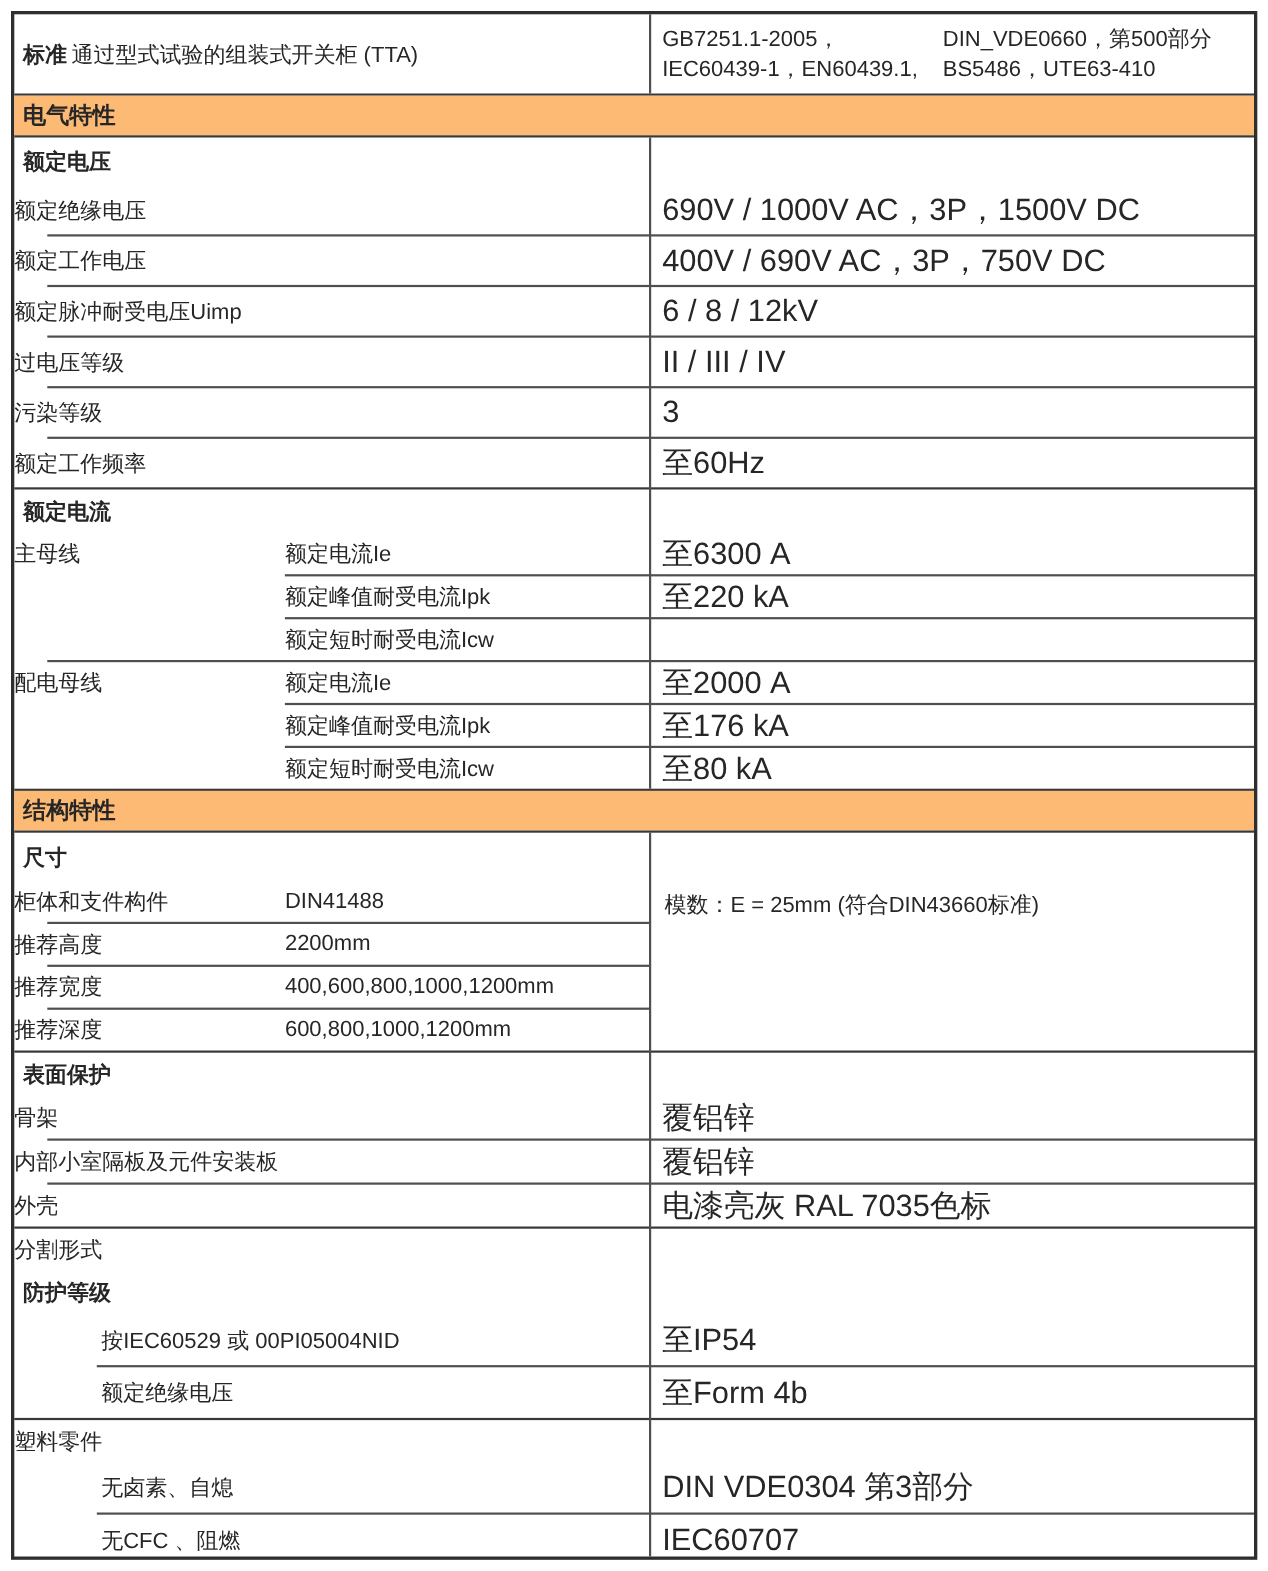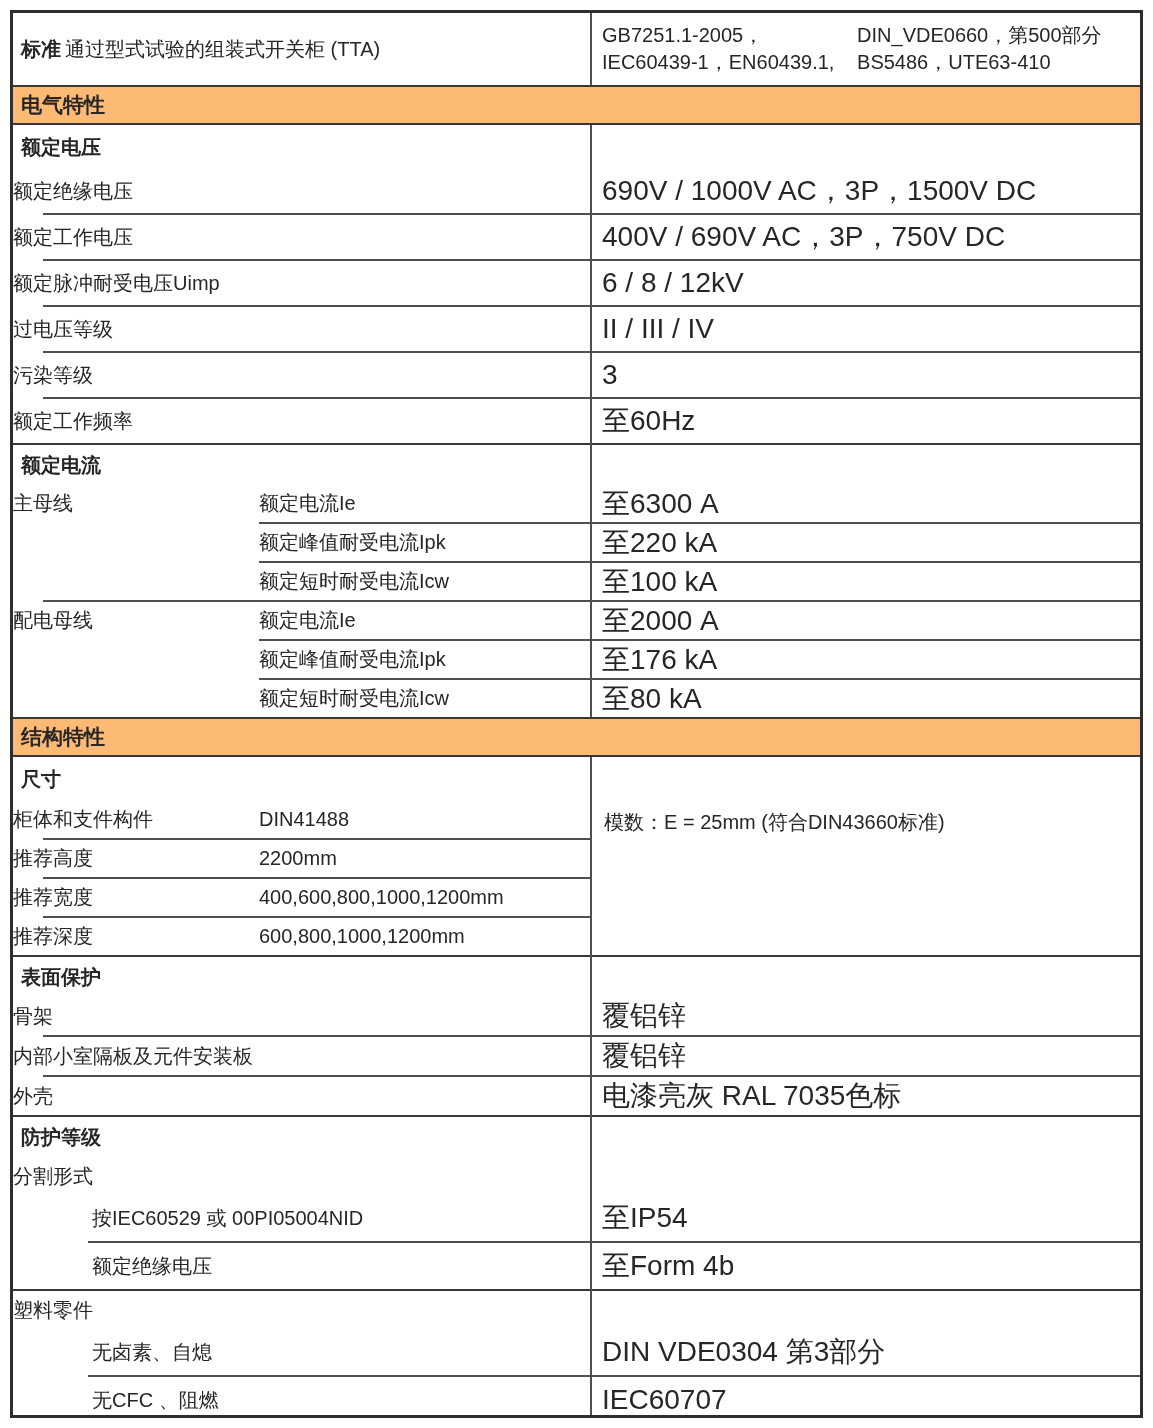--- a/index.html
+++ b/index.html
@@ -163,23 +163,20 @@
     <div class="vcell">
         <span class="val">至220 kA</span>
       </div>
   </div>
   <div class="sep i246"></div>
 
   <div class="row h37">
     <div class="lcell">
         <span class="mid">额定短时耐受电流Icw</span>
       </div>
-    <div class="vcell">
-        <span class="val">至100 kA</span>
-      </div>
   </div>
   <div class="sep i30"></div>
 
   <div class="row h37">
     <div class="lcell">
       <span class="lbl1">配电母线</span>
       <span class="mid">额定电流Ie</span>
     </div>
     <div class="vcell">
         <span class="val">至2000 A</span>
@@ -283,34 +280,34 @@
   <div class="row h38">
     <div class="lcell">
         <span class="lbl1">外壳</span>
       </div>
     <div class="vcell">
         <span class="val">电漆亮灰 RAL 7035色标</span>
       </div>
   </div>
   <div class="sep-full"></div>
 
+  <div class="row h38">
+    <div class="lcell">
+        <span class="lbl1">分割形式</span>
+      </div>
+    <div class="vcell"></div>
+  </div>
+
   <div class="row h40">
     <div class="lcell">
         <span class="lbl0">防护等级</span>
       </div>
     <div class="vcell"></div>
   </div>
 
-  <div class="row h38">
-    <div class="lcell">
-        <span class="lbl1">分割形式</span>
-      </div>
-    <div class="vcell"></div>
-  </div>
-
   <div class="row h46">
     <div class="lcell">
         <span class="lbl2">按IEC60529 或 00PI05004NID</span>
       </div>
     <div class="vcell">
         <span class="val">至IP54</span>
       </div>
   </div>
   <div class="sep i75"></div>
 

